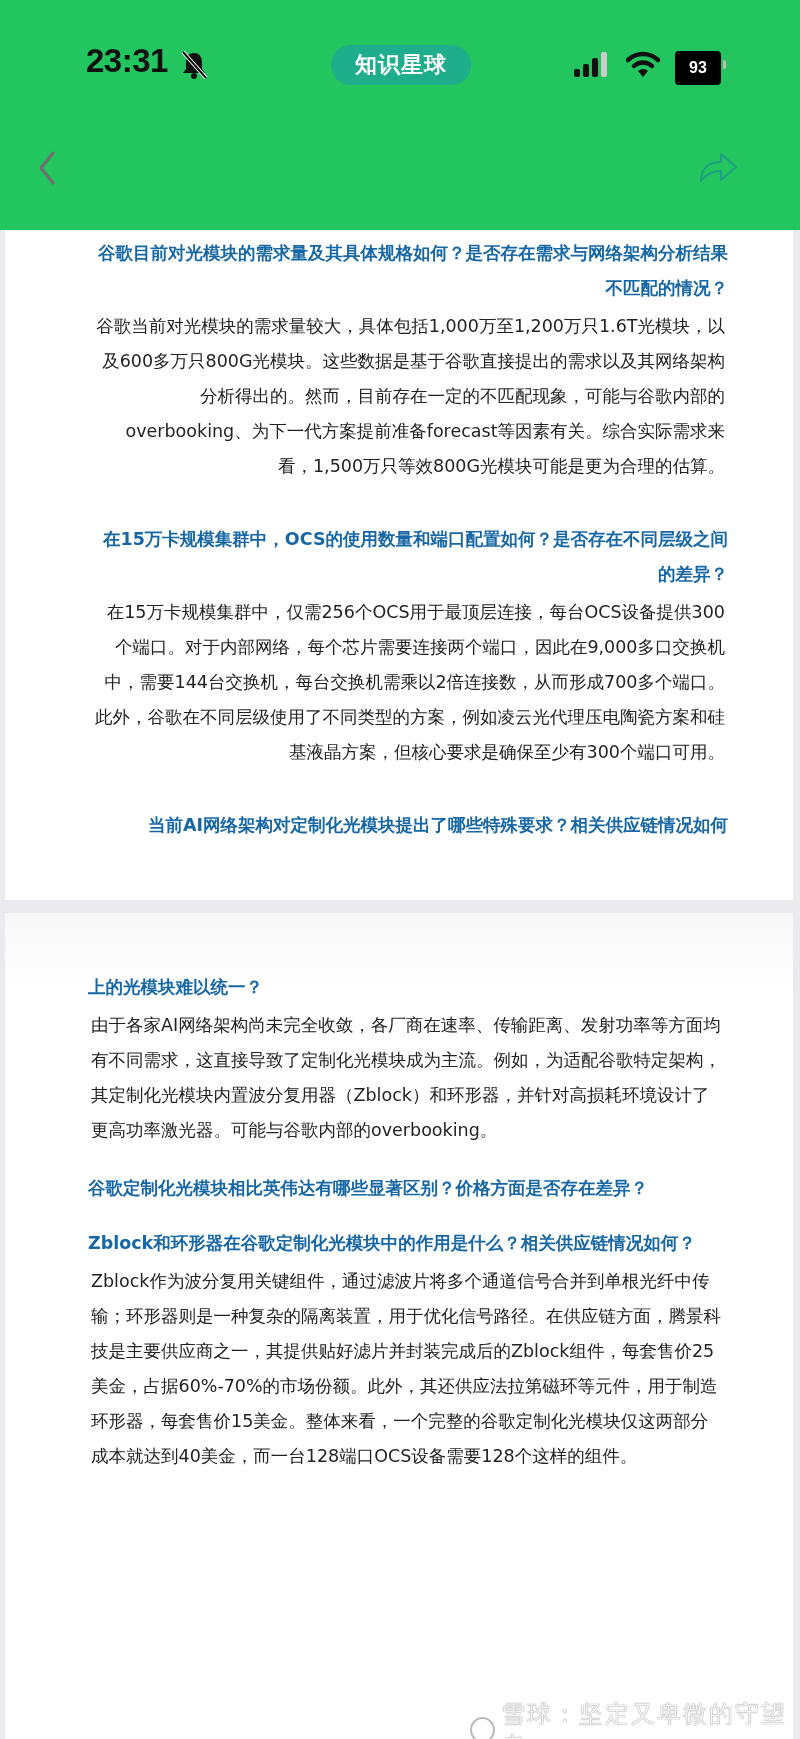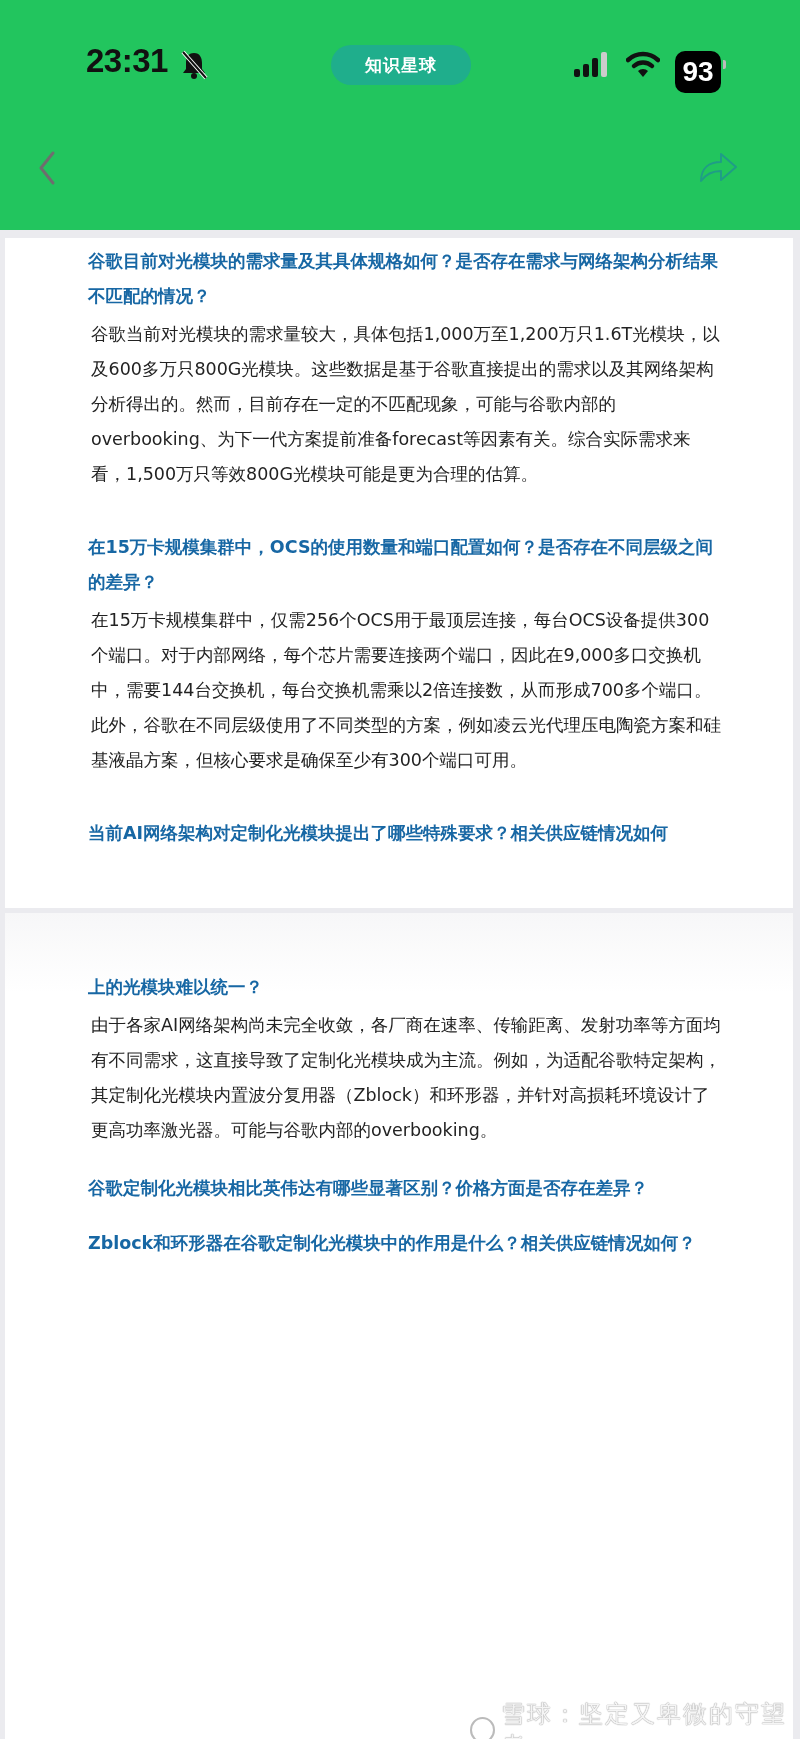--- a/index.html
+++ b/index.html
@@ -17,42 +17,42 @@
     position: absolute; left: 86px; top: 42px;
     font-family: "Liberation Sans", sans-serif;
     font-weight: bold; font-size: 33px; color: #111; letter-spacing: -0.5px;
   }
   .bell {
     position: absolute; left: 180px; top: 50px; width: 28px; height: 30px;
   }
   .app-pill {
     position: absolute; left: 331px; top: 45px; width: 140px; height: 40px;
     background: #1fae8c; border-radius: 20px;
-    color: #ffffff; font-size: 17px; font-weight: bold;
+    color: #ffffff; font-size: 22px; font-weight: bold;
     display: flex; align-items: center; justify-content: center; letter-spacing: 1px;
   }
   .signal { position: absolute; left: 573px; top: 50px; width: 36px; height: 28px; }
   .wifi { position: absolute; left: 626px; top: 50px; width: 34px; height: 28px; }
   .battery {
-    position: absolute; left: 675px; top: 51px; width: 46px; height: 42px;
-    background: #000; border-radius: 10px;
-    color: #fff; font-family: "Liberation Sans", sans-serif; font-weight: bold; font-size: 28px;
+    position: absolute; left: 675px; top: 51px; width: 46px; height: 34px;
+    background: #000; border-radius: 4px;
+    color: #fff; font-family: "Liberation Sans", sans-serif; font-weight: bold; font-size: 16px;
     display: flex; align-items: center; justify-content: center;
   }
   .battery-tip {
     position: absolute; left: 723px; top: 60px; width: 3px; height: 9px;
     background: #bbb; border-radius: 0 2px 2px 0;
   }
   .back-btn { position: absolute; left: 36px; top: 150px; width: 24px; height: 36px; cursor: pointer; }
   .share-btn { position: absolute; left: 697px; top: 150px; width: 42px; height: 34px; cursor: pointer; }
 
   .card {
     position: absolute; left: 5px; width: 788px; background: #ffffff;
   }
-  .card1 { top: 238px; height: 670px; }
+  .card1 { top: 230px; height: 670px; text-align: right; }
   .card2 { top: 913px; height: 826px; background: linear-gradient(#f7f7f8 0px, #ffffff 80px); text-decoration: underline; }
 
   .content {
     position: absolute; left: 83px; width: 640px;
     font-size: 17.5px; color: #222;
   }
   .q {
     color: #1767a4; font-weight: bold; line-height: 35px; margin: 0;
   }
   .a {
@@ -122,19 +122,20 @@
 
 <div class="card card2">
   <div class="content" style="top: -43px; padding-top: 0;">
     <div style="height: 100px;"></div>
     <p class="q">上的光模块难以统一？</p>
     <p class="a">由于各家AI网络架构尚未完全收敛，各厂商在速率、传输距离、发射功率等方面均有不同需求，这直接导致了定制化光模块成为主流。例如，为适配谷歌特定架构，其定制化光模块内置波分复用器（Zblock）和环形器，并针对高损耗环境设计了更高功率激光器。可能与谷歌内部的overbooking。</p>
     <div class="gap" style="height: 20px;"></div>
     <p class="q">谷歌定制化光模块相比英伟达有哪些显著区别？价格方面是否存在差异？</p>
     <div class="gap" style="height: 20px;"></div>
     <p class="q">Zblock和环形器在谷歌定制化光模块中的作用是什么？相关供应链情况如何？</p>
+    <p class="a">Zblock作为波分复用关键组件，通过滤波片将多个通道信号合并到单根光纤中传输；环形器则是一种复杂的隔离装置，用于优化信号路径。在供应链方面，腾景科技是主要供应商之一，其提供贴好滤片并封装完成后的Zblock组件，每套售价25美金，占据60%-70%的市场份额。此外，其还供应法拉第磁环等元件，用于制造环形器，每套售价15美金。整体来看，一个完整的谷歌定制化光模块仅这两部分成本就达到40美金，而一台128端口OCS设备需要128个这样的组件。</p>
   </div>
 </div>
 
 <div class="watermark">
   <span class="wm-logo"></span>
   <span>雪球：坚定又卑微的守望者</span>
 </div>
 
 </body></html>

